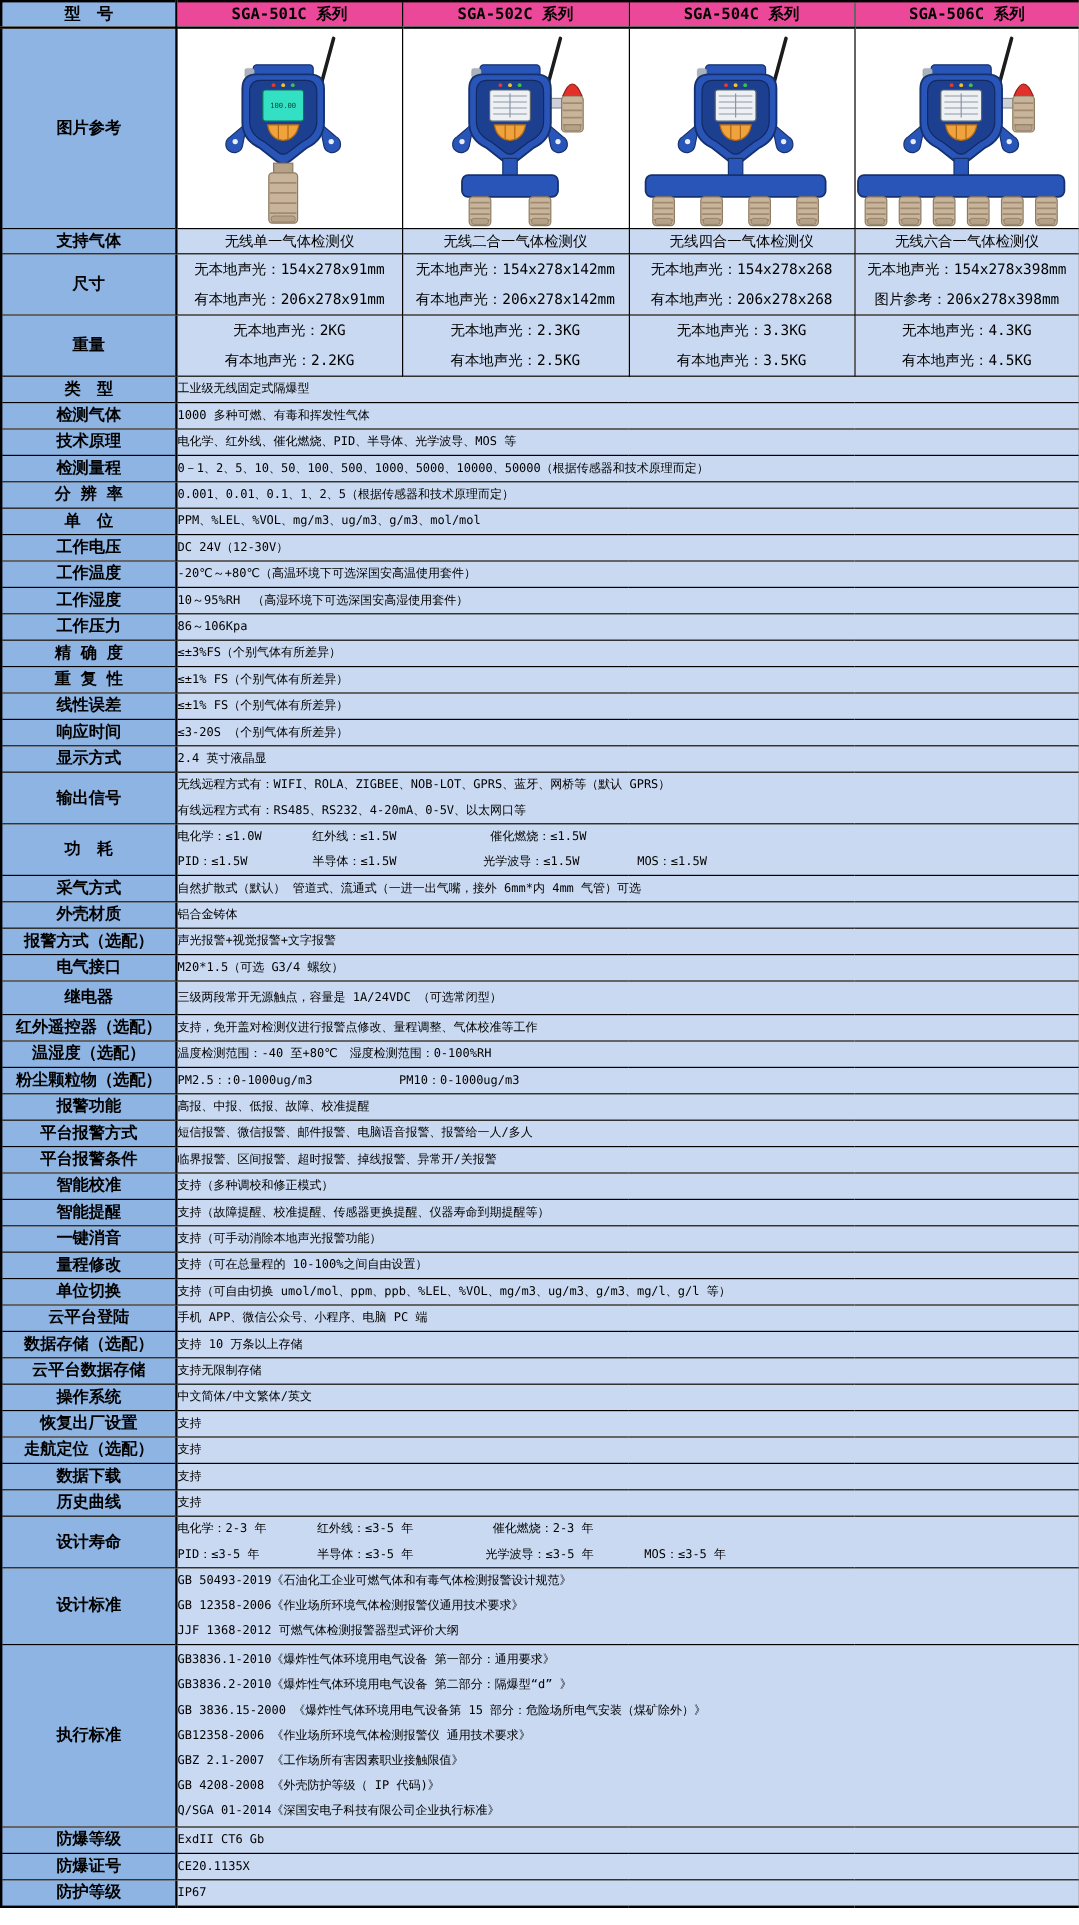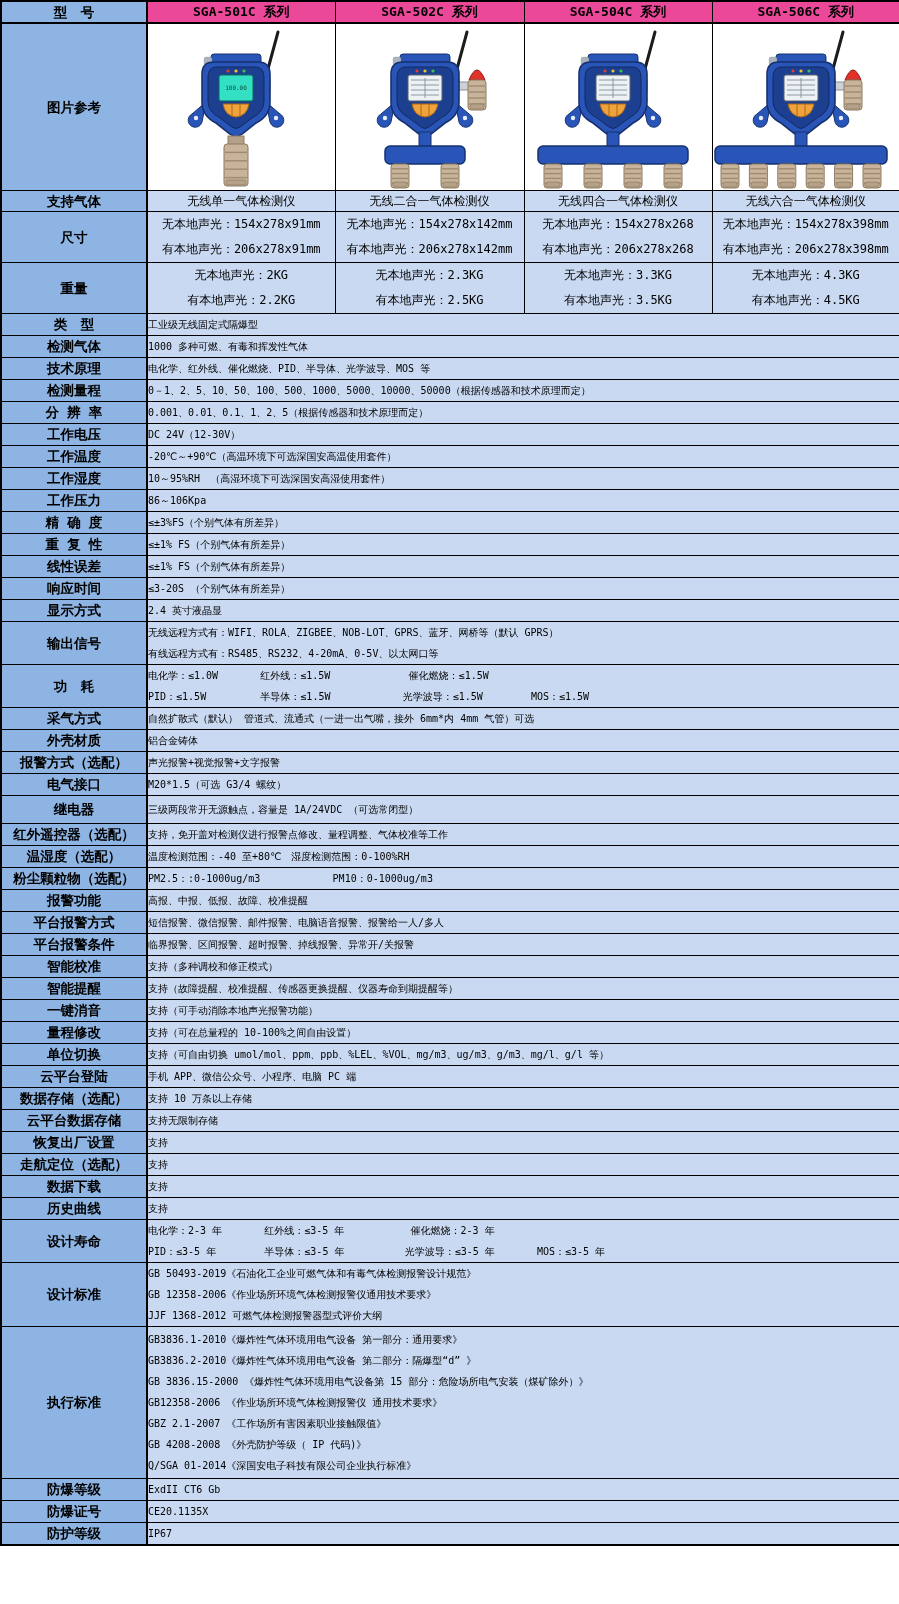--- a/index.html
+++ b/index.html
@@ -337,21 +337,21 @@
           <td class="valc">
             <div class="ln2">无本地声光：154x278x142mm</div>
             <div class="ln2">有本地声光：206x278x142mm</div>
           </td>
           <td class="valc">
             <div class="ln2">无本地声光：154x278x268</div>
             <div class="ln2">有本地声光：206x278x268</div>
           </td>
           <td class="valc">
             <div class="ln2">无本地声光：154x278x398mm</div>
-            <div class="ln2">有本地声光：206x278x398mm</div>
+            <div class="ln2">图片参考：206x278x398mm</div>
           </td>
         </tr>
         <tr style="height: 42px;">
           <td class="lbl">重量</td>
           <td class="valc">
             <div class="ln2">无本地声光：2KG</div>
             <div class="ln2">有本地声光：2.2KG</div>
           </td>
           <td class="valc">
             <div class="ln2">无本地声光：2.3KG</div>
@@ -390,29 +390,35 @@
             <div class="ln">0－1、2、5、10、50、100、500、1000、5000、10000、50000（根据传感器和技术原理而定）</div>
           </td>
         </tr>
         <tr style="height: 21px;">
           <td class="lbl">分 辨 率</td>
           <td class="val" colspan="4">
             <div class="ln">0.001、0.01、0.1、1、2、5（根据传感器和技术原理而定）</div>
           </td>
         </tr>
         <tr style="height: 21px;">
+          <td class="lbl">单　位</td>
+          <td class="val" colspan="4">
+            <div class="ln">PPM、%LEL、%VOL、mg/m3、ug/m3、g/m3、mol/mol</div>
+          </td>
+        </tr>
+        <tr style="height: 21px;">
           <td class="lbl">工作电压</td>
           <td class="val" colspan="4">
             <div class="ln">DC 24V（12-30V）</div>
           </td>
         </tr>
         <tr style="height: 21px;">
           <td class="lbl">工作温度</td>
           <td class="val" colspan="4">
-            <div class="ln">-20℃～+90℃（高温环境下可选深国安高温使用套件）</div>
+            <div class="ln">-20℃～+80℃（高温环境下可选深国安高温使用套件）</div>
           </td>
         </tr>
         <tr style="height: 21px;">
           <td class="lbl">工作湿度</td>
           <td class="val" colspan="4">
             <div class="ln">10～95%RH　（高湿环境下可选深国安高湿使用套件）</div>
           </td>
         </tr>
         <tr style="height: 21px;">
           <td class="lbl">工作压力</td>
@@ -569,20 +575,26 @@
         <tr style="height: 21px;">
           <td class="lbl">数据存储（选配）</td>
           <td class="val" colspan="4">
             <div class="ln">支持 10 万条以上存储</div>
           </td>
         </tr>
         <tr style="height: 21px;">
           <td class="lbl">云平台数据存储</td>
           <td class="val" colspan="4">
             <div class="ln">支持无限制存储</div>
+          </td>
+        </tr>
+        <tr style="height: 21px;">
+          <td class="lbl">操作系统</td>
+          <td class="val" colspan="4">
+            <div class="ln">中文简体/中文繁体/英文</div>
           </td>
         </tr>
         <tr style="height: 21px;">
           <td class="lbl">恢复出厂设置</td>
           <td class="val" colspan="4">
             <div class="ln">支持</div>
           </td>
         </tr>
         <tr style="height: 21px;">
           <td class="lbl">走航定位（选配）</td>

